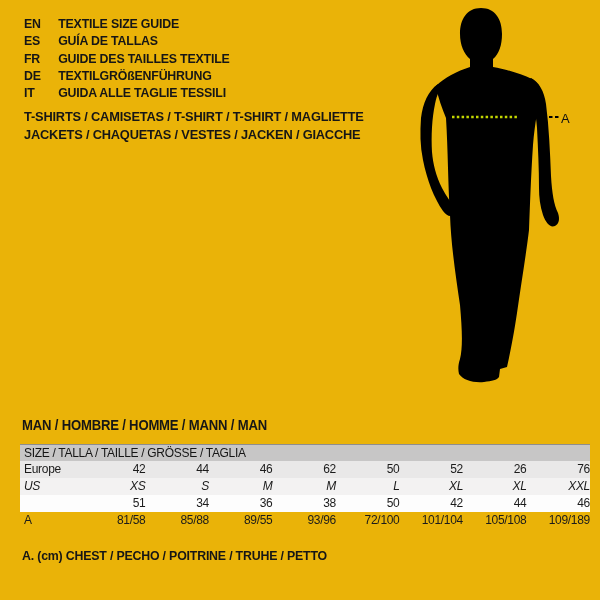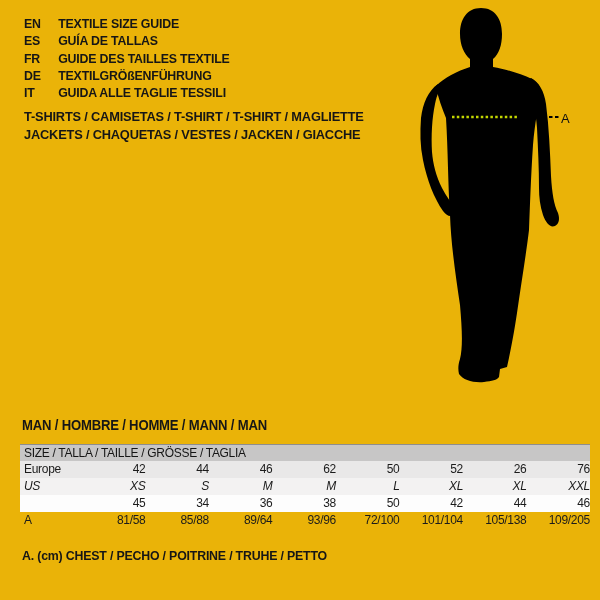--- a/index.html
+++ b/index.html
@@ -122,38 +122,38 @@
       <div class="c-val">M</div>
       <div class="c-val">M</div>
       <div class="c-val">L</div>
       <div class="c-val">XL</div>
       <div class="c-val">XL</div>
       <div class="c-val">XXL</div>
     </div>
 
     <div class="t-row">
       <div class="c-label"></div>
-      <div class="c-val">45</div>
+      <div class="c-val">51</div>
       <div class="c-val">34</div>
       <div class="c-val">36</div>
       <div class="c-val">38</div>
       <div class="c-val">50</div>
       <div class="c-val">42</div>
       <div class="c-val">44</div>
       <div class="c-val">46</div>
     </div>
 
     <div class="t-row">
       <div class="c-label">A</div>
       <div class="c-val">81/58</div>
       <div class="c-val">85/88</div>
-      <div class="c-val">89/64</div>
+      <div class="c-val">89/55</div>
       <div class="c-val">93/96</div>
       <div class="c-val">72/100</div>
       <div class="c-val">101/104</div>
-      <div class="c-val">105/138</div>
-      <div class="c-val">109/205</div>
+      <div class="c-val">105/108</div>
+      <div class="c-val">109/189</div>
     </div>
   </div>
 
   <div class="footnote cond">A. (cm) CHEST / PECHO / POITRINE / TRUHE / PETTO</div>
 
 </div>
 
 </body></html>

